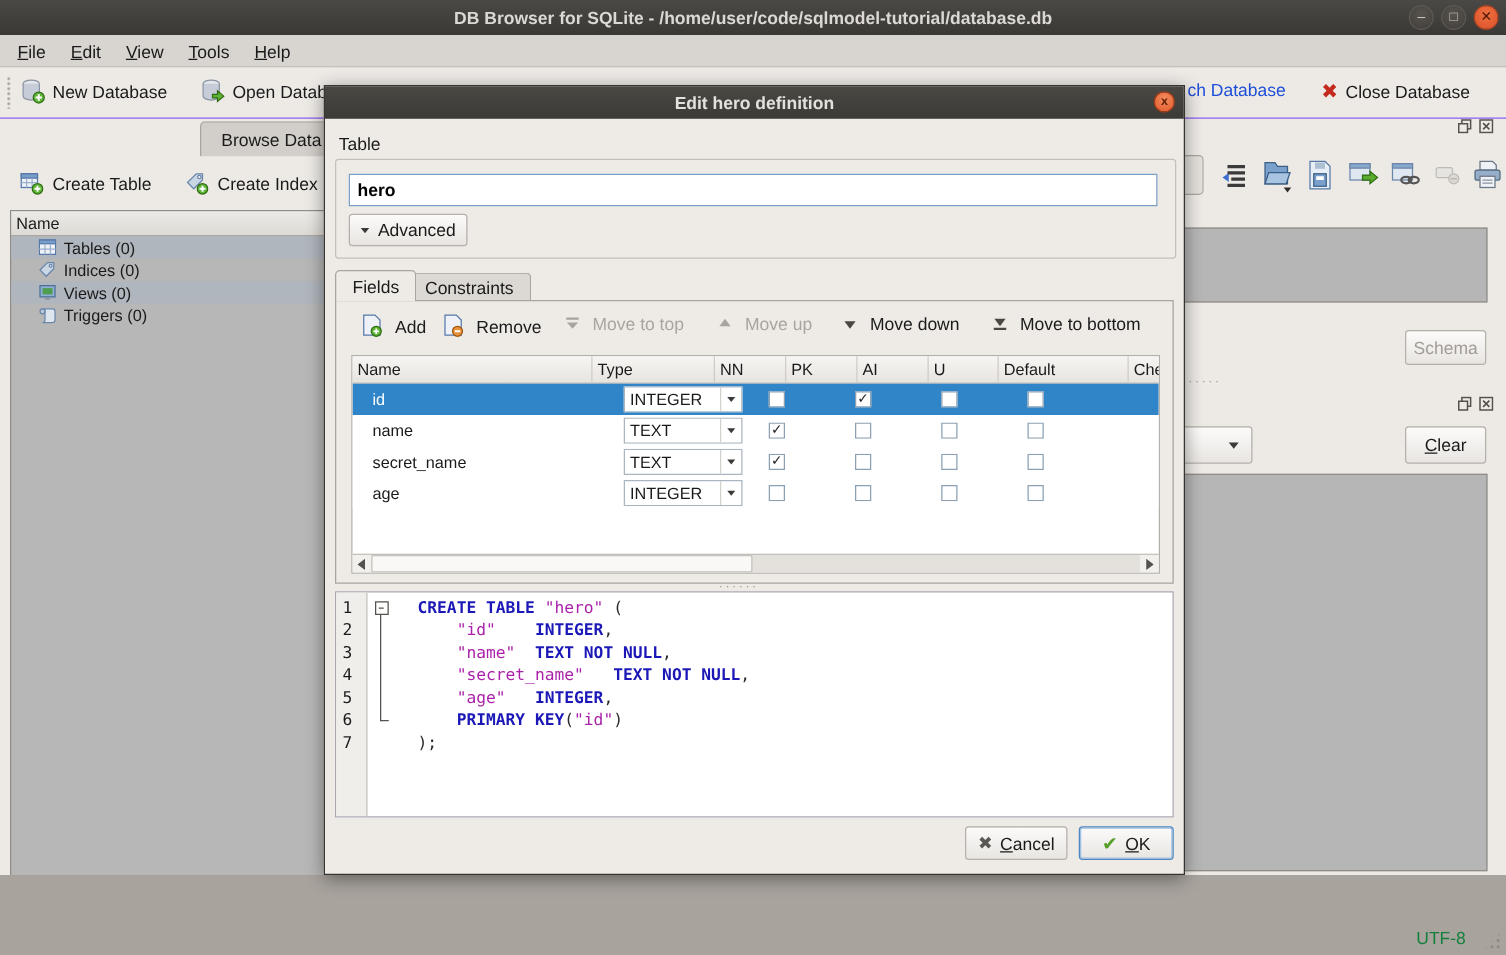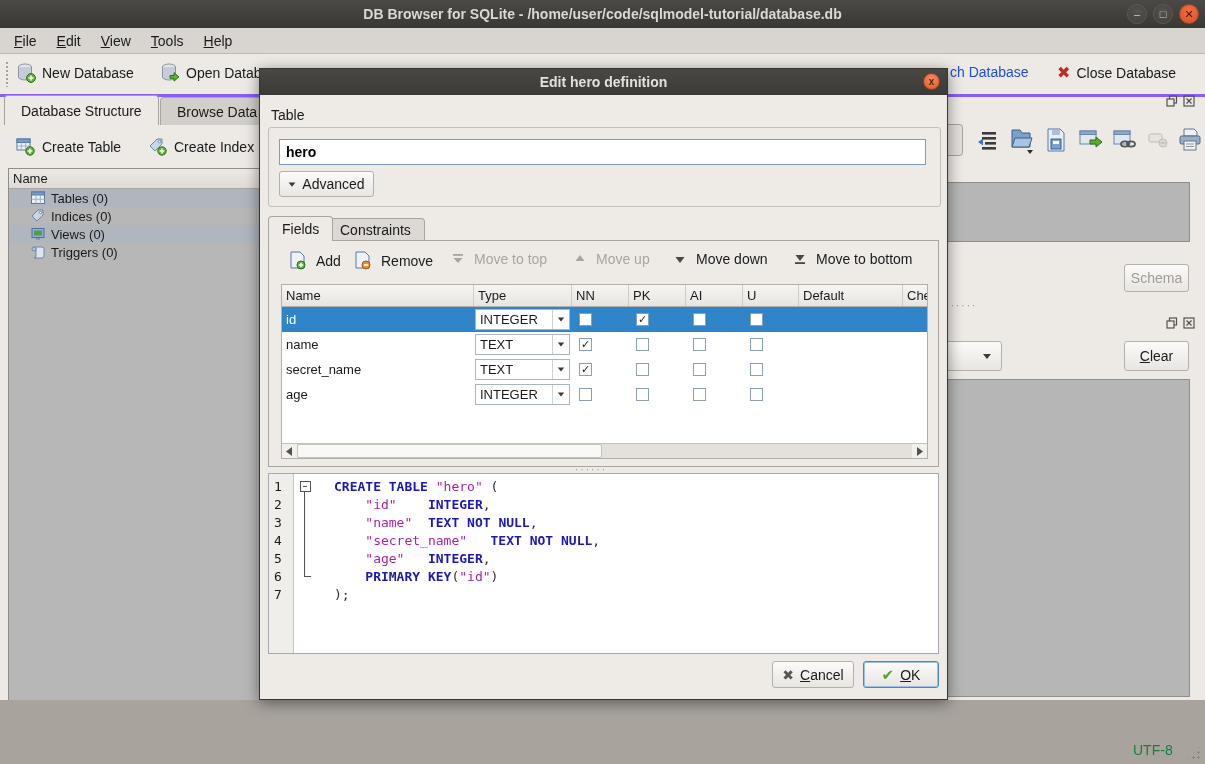--- a/index.html
+++ b/index.html
@@ -11,21 +11,21 @@
   .titlebar{left:0;top:0;width:1205px;height:28px;
     background:linear-gradient(#4b4945,#3a3834);display:flex;align-items:center;justify-content:center;}
   .titlebar .wtitle{color:#dcd9d5;font-weight:bold;font-size:14px;}
   .winbtns{position:absolute;right:6px;top:4px;display:flex;gap:6px;}
   .wbtn{width:20px;height:20px;border-radius:50%;background:radial-gradient(circle at 50% 35%,#56534e,#423f3b);
     border:1px solid #5d5a54;color:#cfccc7;font-size:11px;line-height:18px;text-align:center;box-sizing:border-box;}
   .wbtn.close{background:radial-gradient(circle at 50% 35%,#f0703f,#d8502a);border-color:#a84323;color:#4a1708;font-weight:bold;}
   .menubar{left:0;top:28px;width:1205px;height:26px;background:#d8d4d0;border-bottom:1px solid #bdb9b4;
     display:flex;align-items:center;padding-left:4px;box-sizing:border-box;}
   .menubar span{padding:3px 10px;font-size:14px;}
-  .toolbar{left:0;top:54px;width:1205px;height:40px;background:#edeae6;border-bottom:3px solid #8b5cf6;}
+  .toolbar{left:0;top:54px;width:1205px;height:40px;background:#edeae6;border-bottom:1px solid #8b5cf6;}
   .grip-v{width:4px;height:26px;background-image:radial-gradient(circle,#a7a29d 1px,transparent 1.2px);
     background-size:4px 4px;}
   .tbtn{display:flex;align-items:center;gap:6px;font-size:14px;white-space:nowrap;}
   .tbtn.disabled{color:#1d4ed8;}
   
   .main-tab{height:30px;box-sizing:border-box;border:1px solid #a6a19b;border-bottom:none;
     border-radius:4px 4px 0 0;display:flex;align-items:center;padding:0 16px;font-size:14px;}
   .main-tab.active{background:#edeae6;}
   .main-tab.inactive{background:#d2cec9;border-color:#aaa5a0;}
   .flatbtn{display:flex;align-items:center;gap:7px;font-size:14px;}
@@ -67,21 +67,21 @@
   .tabframe{border:1px solid #a8a49e;background:#eeebe7;box-sizing:border-box;}
   .ftool{display:flex;align-items:center;gap:8px;font-size:14px;}
   .ftool .lab{margin-left:2px;}
   .ftool.dim{color:#a9a49e;}
   .grid{border:1px solid #b3afaa;box-sizing:border-box;background:#fff;overflow:hidden;}
   .ghead{display:flex;height:21px;background:linear-gradient(#f7f5f3,#e7e4e0);border-bottom:1px solid #b3afaa;}
   .ghead .hc{box-sizing:border-box;border-right:1px solid #cfccc7;padding:3px 0 0 4px;font-size:13px;
     overflow:hidden;white-space:nowrap;flex:none;}
   .grow{display:flex;height:25px;align-items:center;background:#fff;}
   .grow.selected{background:#3084c8;color:#fff;}
-  .gc{flex:none;box-sizing:border-box;padding-left:4px;overflow:hidden;white-space:nowrap;}
+  .gc{flex:none;box-sizing:border-box;padding-left:4px;overflow:hidden;white-space:nowrap;margin-left:12px;}
   .combo{height:21px;background:#fff;border:1px solid #a9b6c2;display:flex;align-items:center;
     box-sizing:border-box;color:#1a1a1a;}
   .combo .val{flex:1;padding-left:4px;font-size:13px;}
   .combo .car{width:16px;height:100%;border-left:1px solid #d4d1cd;display:flex;align-items:center;justify-content:center;}
   .cb{width:13px;height:13px;background:#fff;border:1px solid #8ba0b2;box-sizing:border-box;margin-left:3px;
     font-size:11px;line-height:11px;text-align:center;font-weight:bold;color:#222;}
   .hscroll{position:absolute;left:0;bottom:0;width:100%;height:15px;background:#e4e1dd;
     border-top:1px solid #c5c1bc;display:flex;box-sizing:border-box;}
   .sarrow{width:15px;height:100%;display:flex;align-items:center;justify-content:center;background:#f2f0ed;}
   .thumb{width:305px;background:#f9f8f6;border:1px solid #c5c1bc;box-sizing:border-box;border-radius:2px;}
@@ -150,23 +150,20 @@
     <div class="abs" style="left:898px;top:58px;width:13px;height:9px;border-radius:7px 7px 0 0;background:#dcd9d4;border:1px solid #8e8a84;border-bottom:none;"></div>
     <div class="abs tbtn disabled" style="left:950px;top:10px;">
       <span>ch Database</span>
     </div>
     <div class="abs tbtn" style="left:1057px;top:9px;">
       <span style="color:#c42b1c;font-weight:bold;font-size:16px;">✖</span>
       <span>Close Database</span>
     </div>
   </div>
 
-  <div class="abs main-tab active" style="left:4px;top:95px;">
-    <span>Database Structure</span>
-  </div>
   <div class="abs main-tab inactive" style="left:160px;top:97px;height:28px;">
     <span>Browse Data</span>
   </div>
 
   <div class="abs flatbtn" style="left:16px;top:137px;">
     <span>
       <svg width="19" height="19" viewBox="0 0 19 19">
           <rect x="1" y="2" width="13" height="11" fill="#eef2f8" stroke="#5578a8"></rect>
           <rect x="1" y="2" width="13" height="3.5" fill="#7a9cc8" stroke="#5578a8"></rect>
           <path d="M5.3 5.5V13 M9.7 5.5V13 M1 9h13" stroke="#9ab0cc" stroke-width="1"></path>

